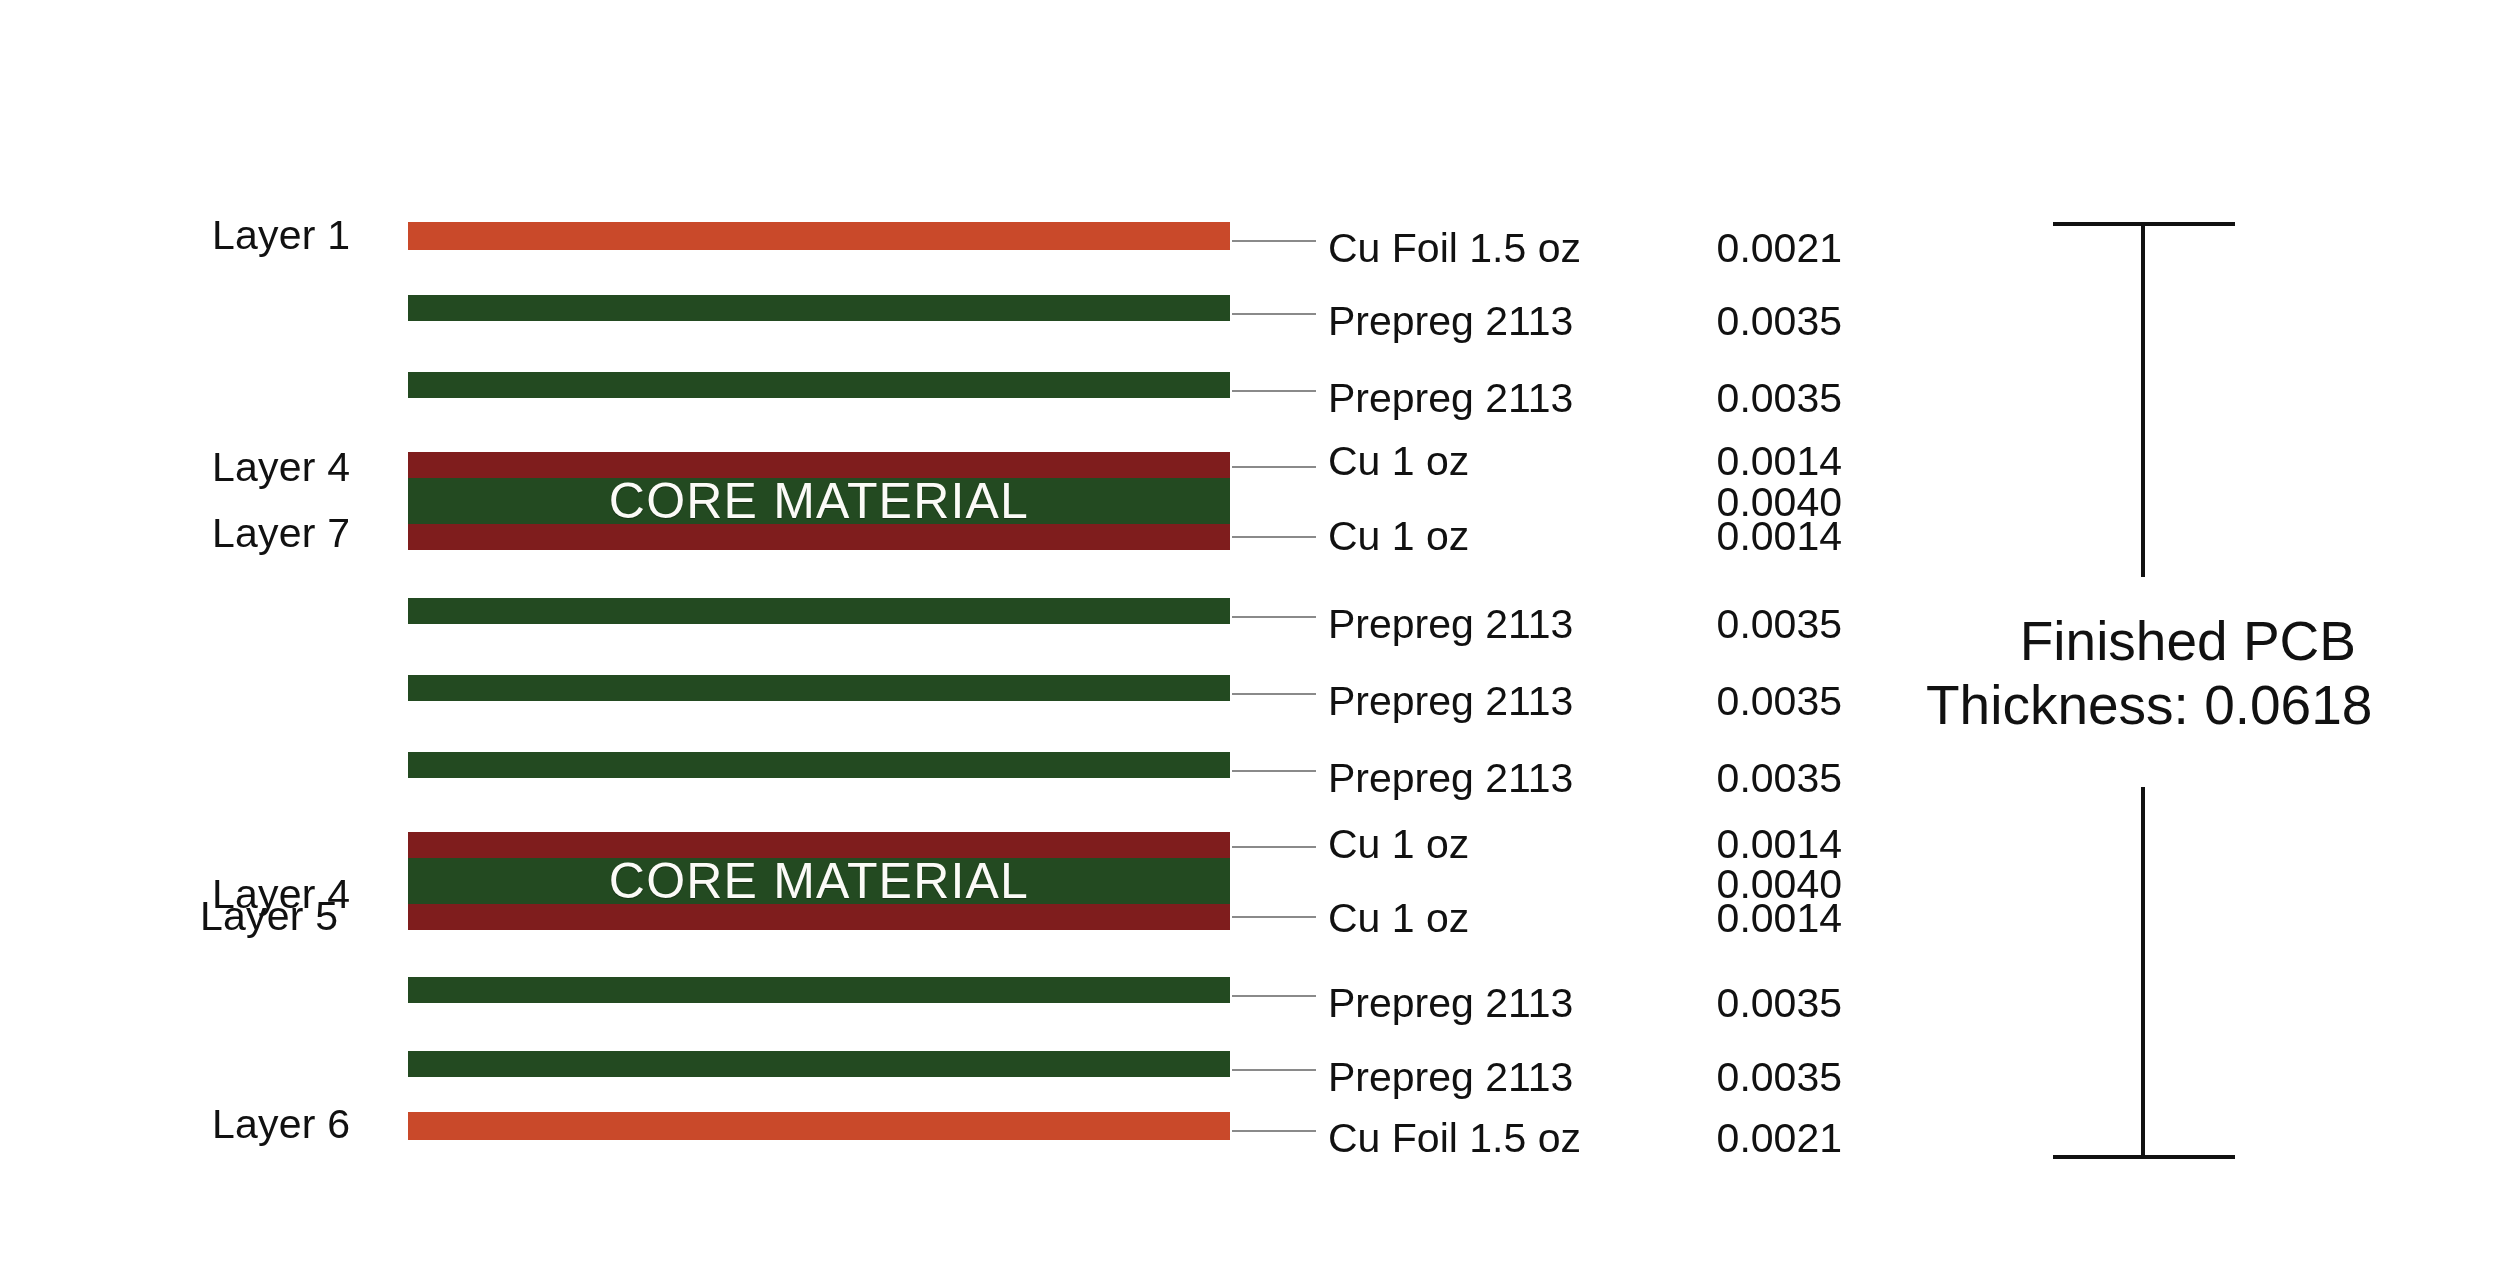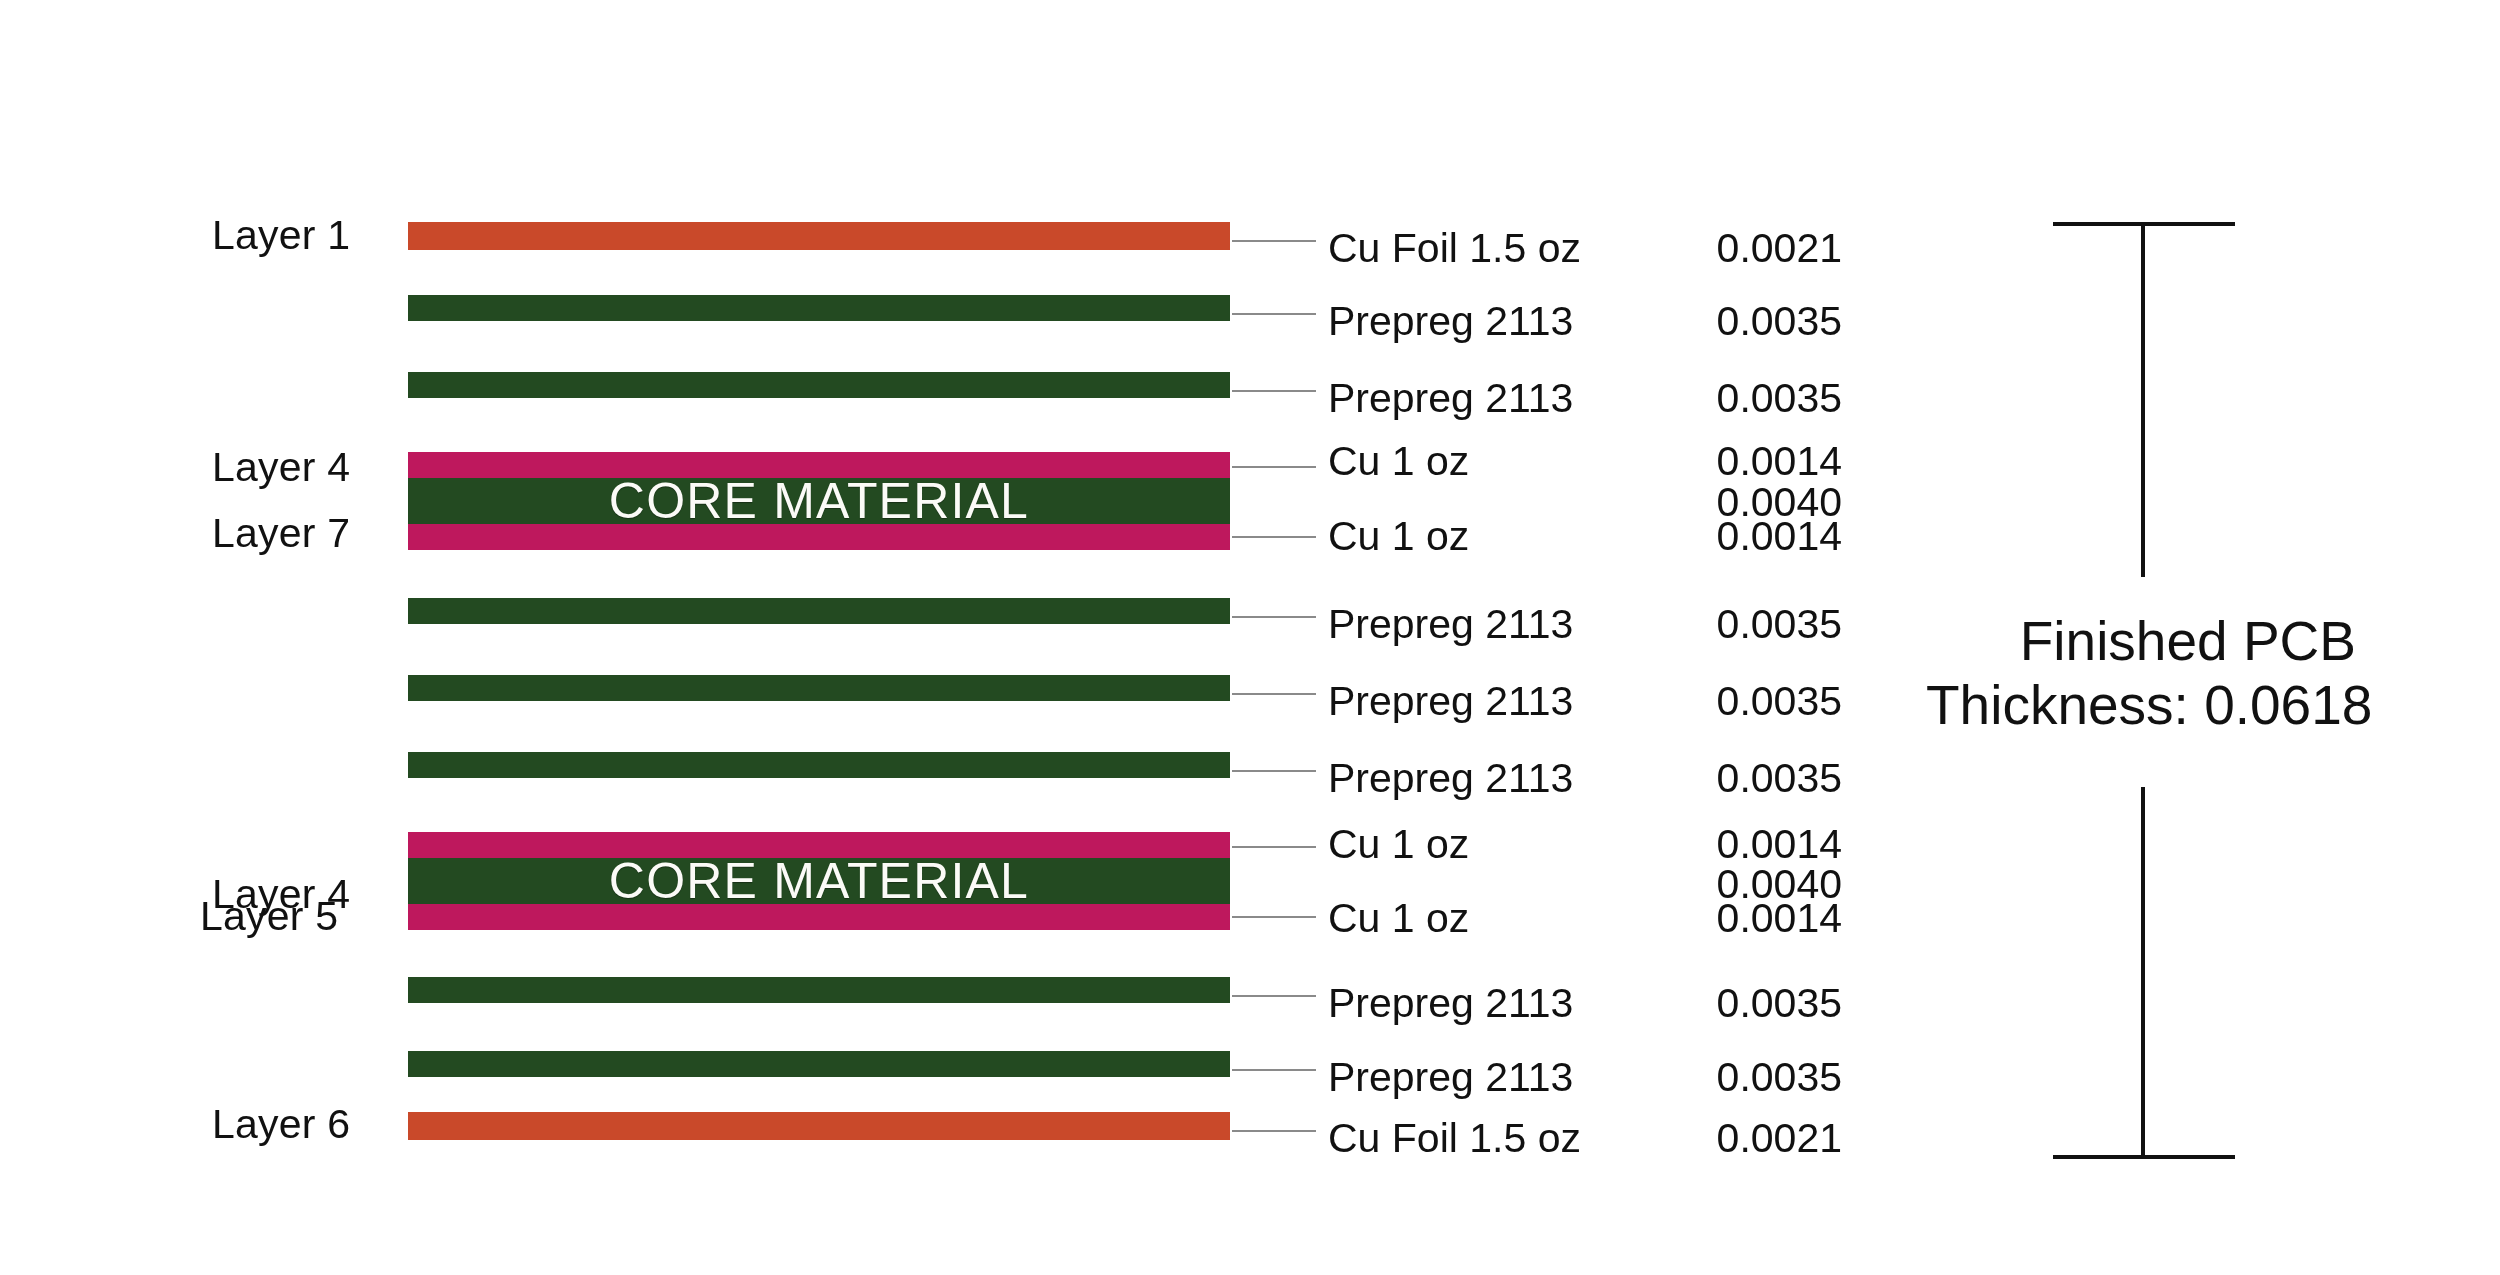--- a/index.html
+++ b/index.html
@@ -38,21 +38,21 @@
     left: 408px;
     width: 822px;
   }
   .bar.copper   { background: #c9492a; }
   .bar.prepreg  { background: #234a21; }
 
   .core {
     position: absolute;
     left: 408px;
     width: 822px;
-    background: #be185d;
+    background: #7f1d1d;
     display: flex;
     flex-direction: column;
     justify-content: center;
     align-items: center;
   }
   .core-inner {
     position: absolute;
     left: 0;
     width: 100%;
     background: #234a21;

